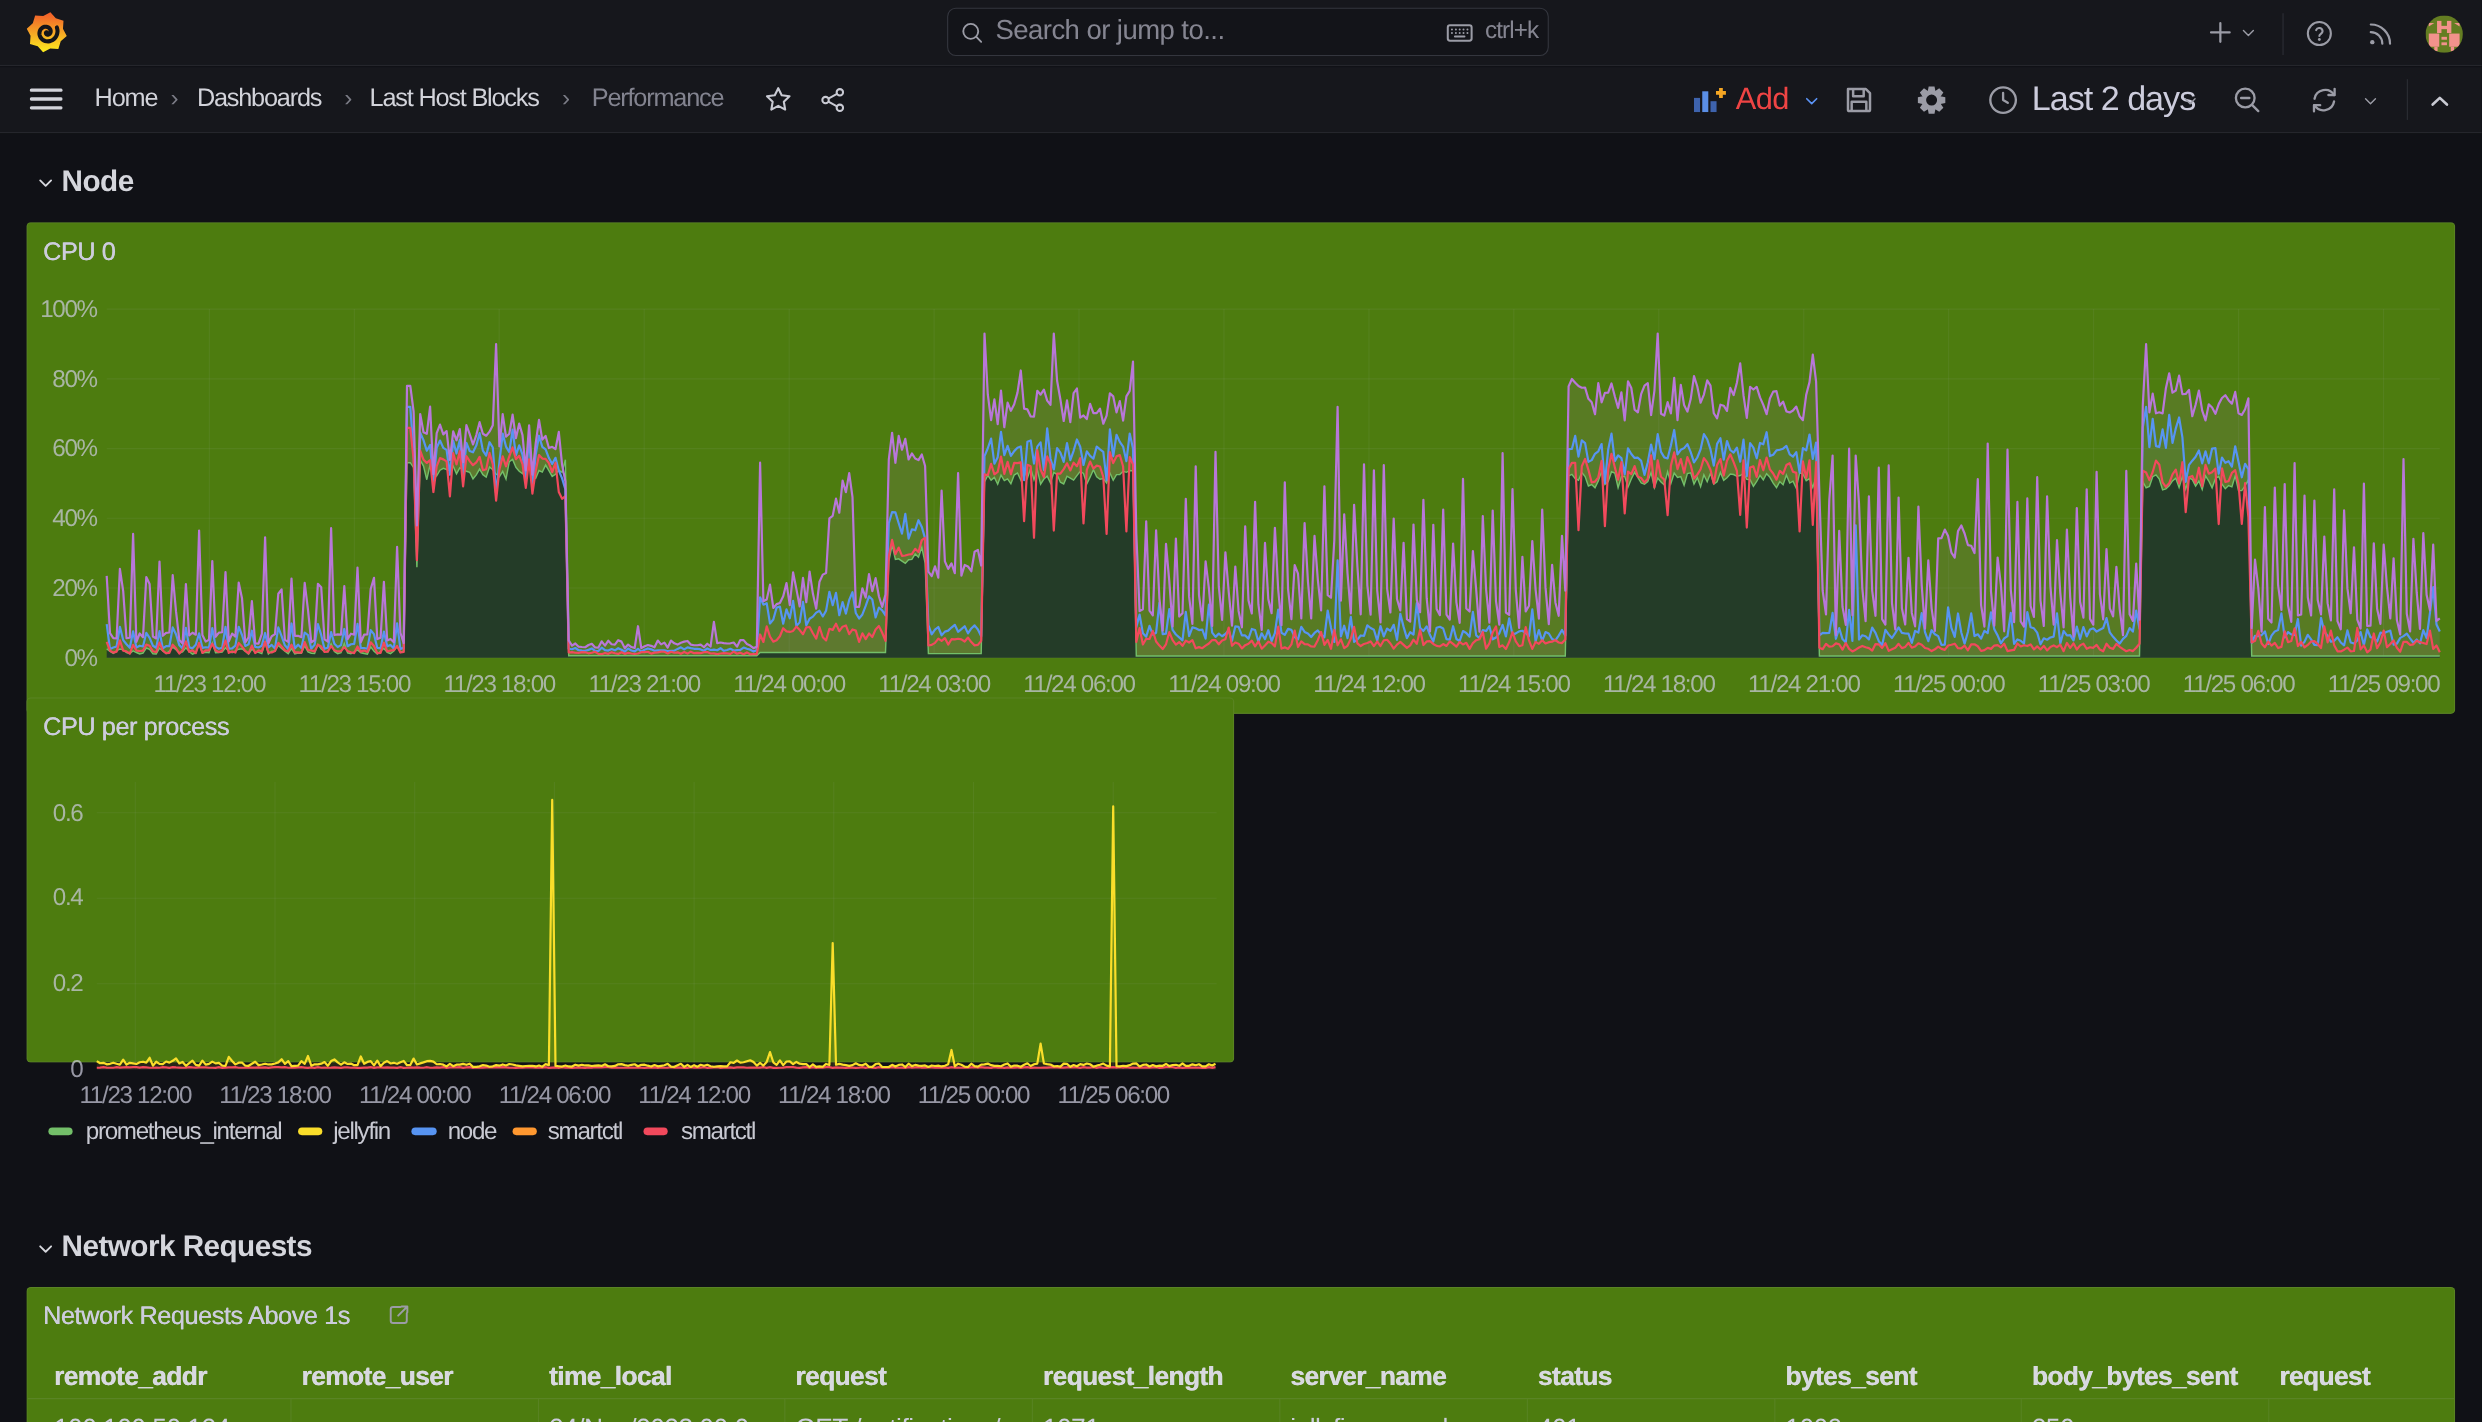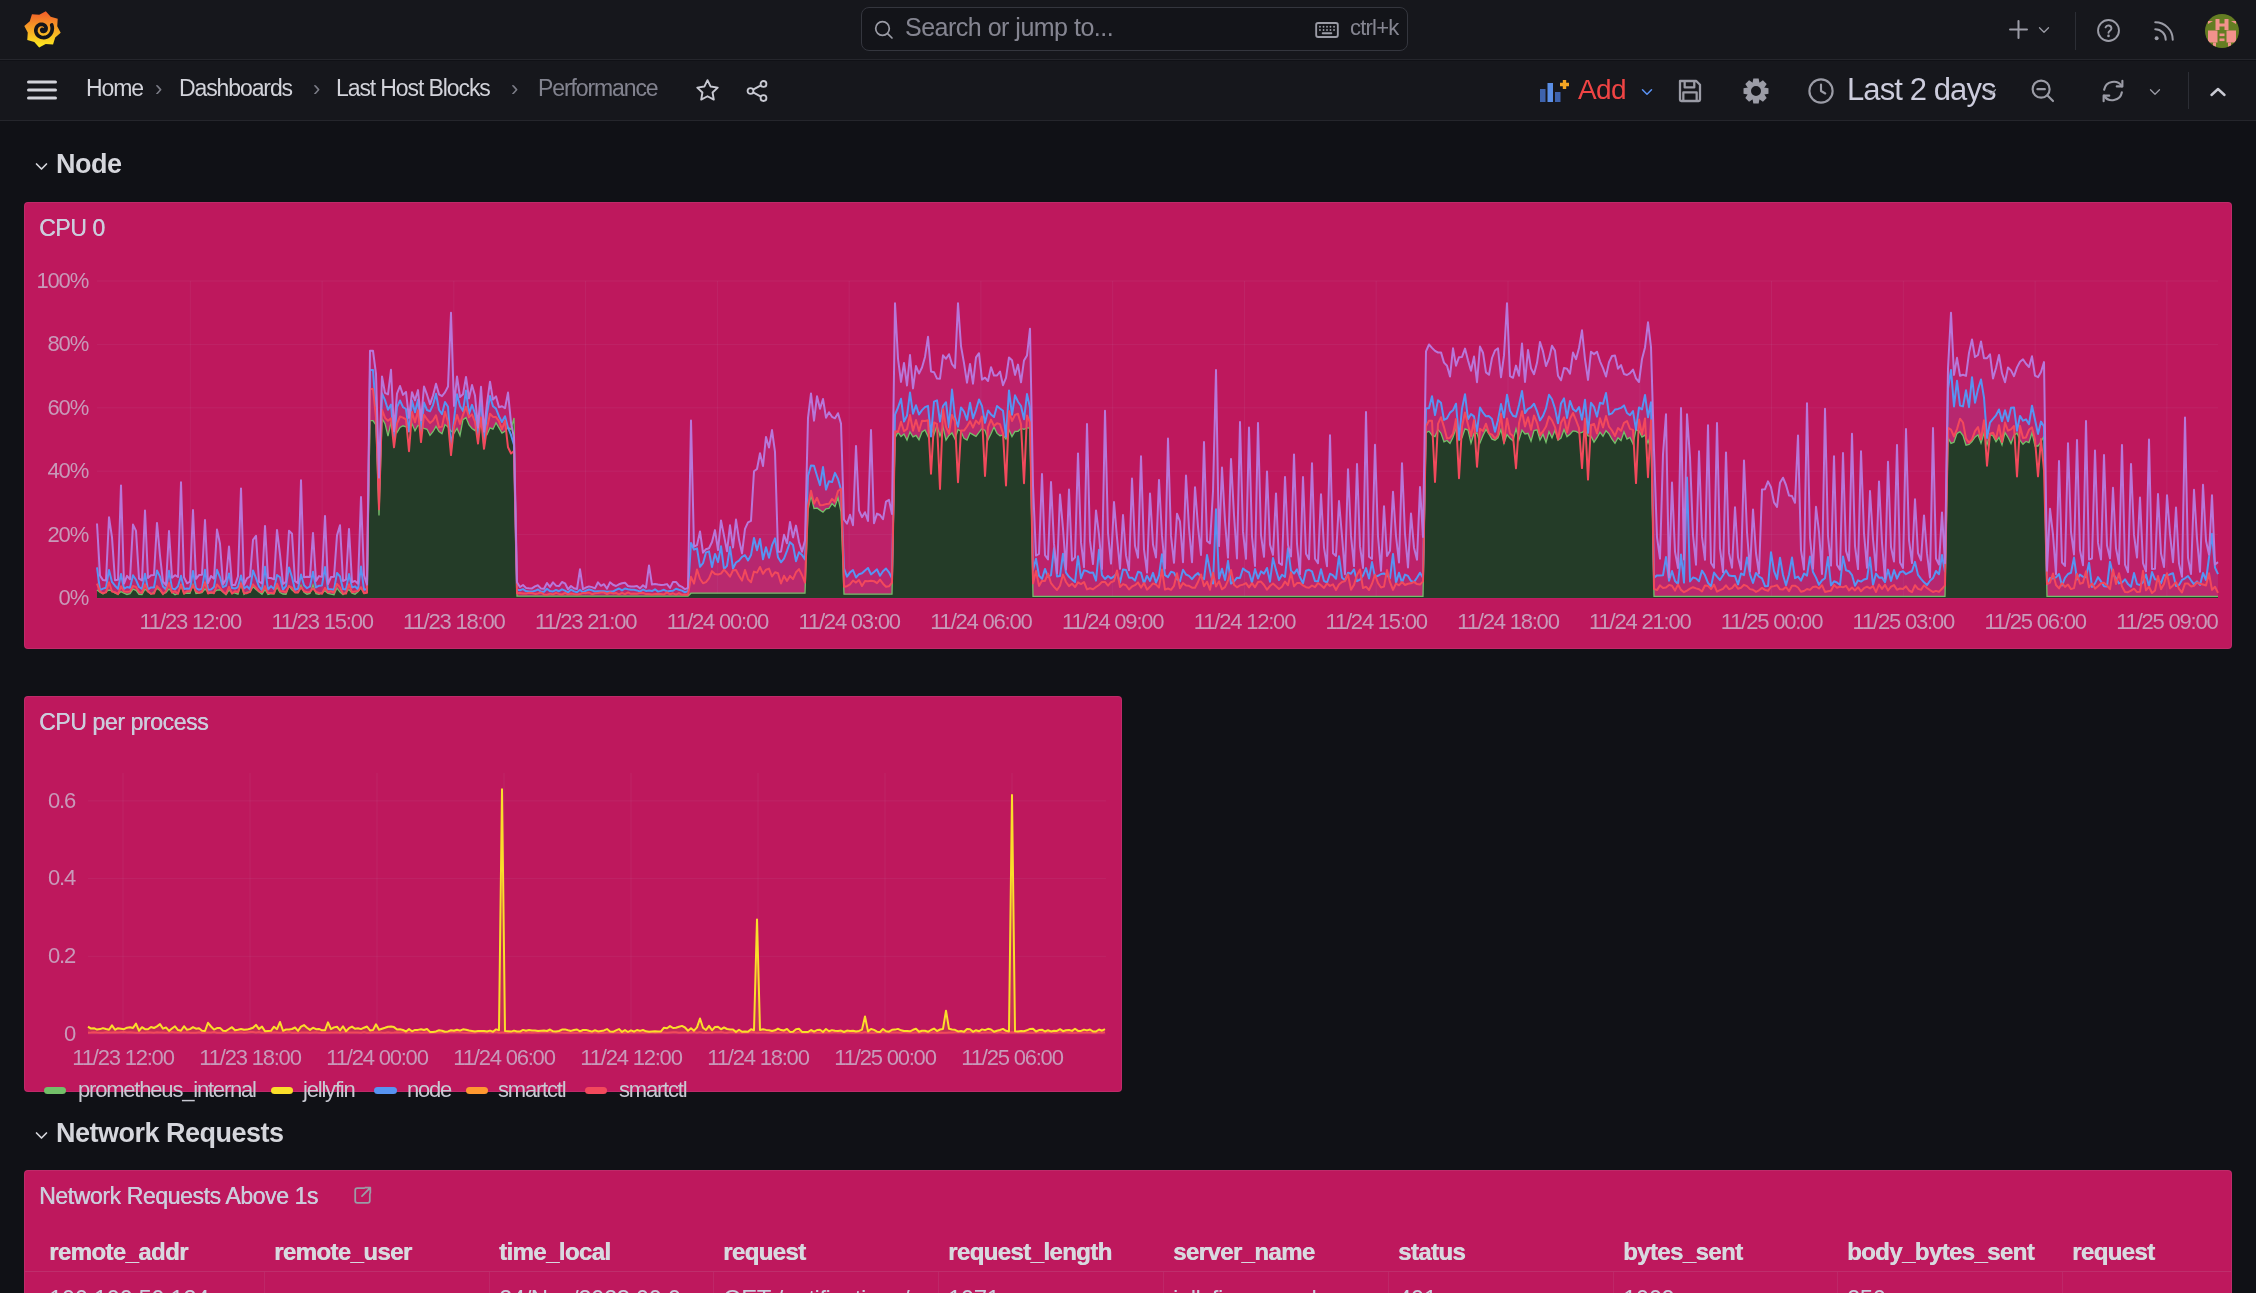--- a/index.html
+++ b/index.html
@@ -1,18 +1,18 @@
 <!DOCTYPE html>
 <html><head><meta charset="utf-8"><style>
 *{margin:0;padding:0;box-sizing:border-box}
 html,body{width:2256px;height:1293px;background:#101116;overflow:hidden;
  font-family:"Liberation Sans",sans-serif;}
 .abs{position:absolute}
 .bar{position:absolute;left:0;width:2256px;background:#16171c}
-.panel{position:absolute;background:#be185d;border:1px solid rgba(204,204,220,0.10);border-radius:4px}
+.panel{position:absolute;background:#4d7c0f;border:1px solid rgba(204,204,220,0.10);border-radius:4px}
 .ptitle{position:absolute;left:14px;top:9px;line-height:1.4;font-size:23px;letter-spacing:-0.4px;color:#ccccdc;font-weight:400;text-shadow:0.4px 0 0 currentColor}
 .ax{font-size:22px;letter-spacing:-1.2px;fill:rgba(204,204,220,0.72);font-family:"Liberation Sans",sans-serif}
 .rowhdr{position:absolute;color:#d5d6dc;font-size:27px;font-weight:700;letter-spacing:-0.5px}
 .crumb{position:absolute;top:90px;transform:translateY(-54%);font-size:23px;letter-spacing:-1.1px;color:#d2d3da}
 .crumbsep{position:absolute;top:90px;transform:translateY(-54%);font-size:22px;color:#7b7c86}
 .ctrl{position:absolute;color:#c3c4cc;font-size:27px;letter-spacing:-0.6px}
 .legtxt{position:absolute;color:#c8c9d2;font-size:22px;letter-spacing:-1.2px}
 .th{position:absolute;color:#d8d9df;font-size:24px;font-weight:700;letter-spacing:-0.6px;text-shadow:0.4px 0 0 currentColor}
 </style></head><body>
 
@@ -195,21 +195,21 @@
 <text x="1220.5" y="427" text-anchor="middle" class="ax">11/24 12:00</text>
 <text x="1352.2" y="427" text-anchor="middle" class="ax">11/24 15:00</text>
 <text x="1484.0" y="427" text-anchor="middle" class="ax">11/24 18:00</text>
 <text x="1615.8" y="427" text-anchor="middle" class="ax">11/24 21:00</text>
 <text x="1747.5" y="427" text-anchor="middle" class="ax">11/25 00:00</text>
 <text x="1879.3" y="427" text-anchor="middle" class="ax">11/25 03:00</text>
 <text x="2011.1" y="427" text-anchor="middle" class="ax">11/25 06:00</text>
 <text x="2142.9" y="427" text-anchor="middle" class="ax">11/25 09:00</text>
 </svg>
 </div>
-<div class="panel" style="left:24px;top:696px;width:1098px;height:396px">
+<div class="panel" style="left:24px;top:634px;width:1098px;height:332px">
 <div class="ptitle">CPU per process</div>
 <svg width="1098" height="440" viewBox="0 0 1098 440" xmlns="http://www.w3.org/2000/svg" style="position:absolute;left:-1px;top:-1px">
 <line x1="64.0" y1="338.0" x2="1082.0" y2="338.0" stroke="rgba(204,204,220,0.07)" stroke-width="1"></line>
 <line x1="64.0" y1="260.3" x2="1082.0" y2="260.3" stroke="rgba(204,204,220,0.07)" stroke-width="1"></line>
 <line x1="64.0" y1="182.6" x2="1082.0" y2="182.6" stroke="rgba(204,204,220,0.07)" stroke-width="1"></line>
 <line x1="64.0" y1="104.9" x2="1082.0" y2="104.9" stroke="rgba(204,204,220,0.07)" stroke-width="1"></line>
 <line x1="99.0" y1="77" x2="99.0" y2="338" stroke="rgba(204,204,220,0.07)" stroke-width="1"></line>
 <line x1="226.0" y1="77" x2="226.0" y2="338" stroke="rgba(204,204,220,0.07)" stroke-width="1"></line>
 <line x1="353.0" y1="77" x2="353.0" y2="338" stroke="rgba(204,204,220,0.07)" stroke-width="1"></line>
 <line x1="480.0" y1="77" x2="480.0" y2="338" stroke="rgba(204,204,220,0.07)" stroke-width="1"></line>

